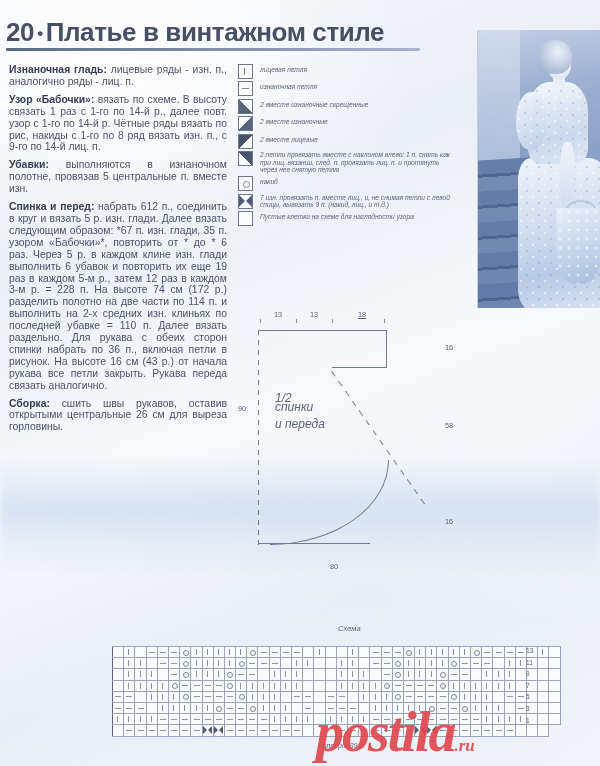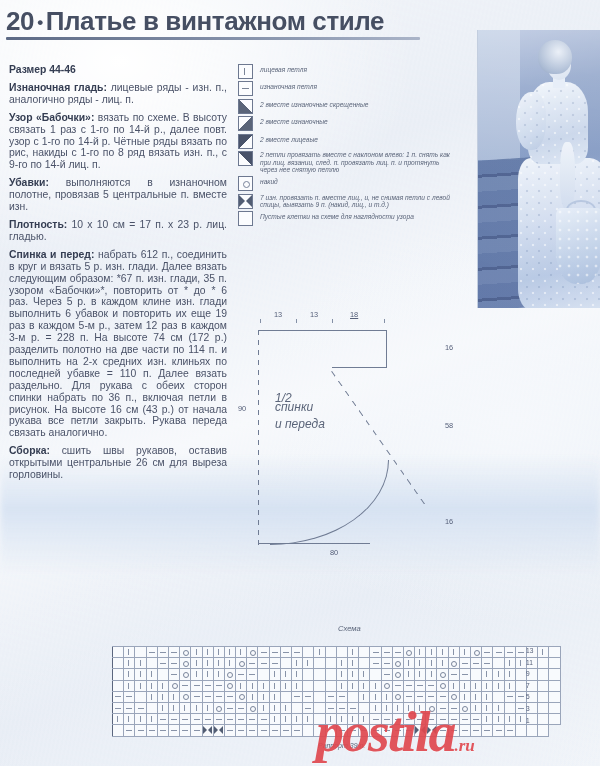--- a/index.html
+++ b/index.html
@@ -25,21 +25,21 @@
       repeating-linear-gradient(16deg, rgba(255,255,255,.35) 0 3px, rgba(205,217,234,.22) 3px 7px);
     mix-blend-mode:soft-light;
   }
   #wash{
     position:absolute;left:0;right:0;top:455px;height:120px;pointer-events:none;
     background:linear-gradient(180deg, rgba(220,231,244,0) 0%, rgba(206,221,240,.75) 45%, rgba(226,235,247,0) 100%);
     filter:blur(3px);
   }
 
   
-  #header{position:absolute;left:6px;top:8px;width:420px;}
+  #header{position:absolute;left:6px;top:19px;width:420px;}
   #title{
     font-family:"Liberation Sans",sans-serif;
     font-size:26px;font-weight:700;letter-spacing:-.4px;
     color:#464f63;white-space:nowrap;line-height:1.05;
   }
   #title .num{font-weight:700;}
   #title .dot{font-size:17px;vertical-align:middle;padding:0 3px;}
   #rule{
     margin-top:2px;height:3px;width:414px;
     background:linear-gradient(90deg,#5d6a85,#8f9bb3 70%,#aab4c8);
@@ -189,25 +189,23 @@
   <div id="wash"></div>
 
   <div id="header">
     <div id="title">
       <span class="num">20</span><span class="dot">•</span><span>Платье в винтажном стиле</span>
     </div>
     <div id="rule"></div>
   </div>
 
   <div id="textcol">
-    <p><b>Размер 44-46</b></p>
     <p><b>Изнаночная гладь:</b><span> лицевые ряды - изн. п., аналогично ряды - лиц. п.</span></p>
     <p><b>Узор «Бабочки»:</b><span> вязать по схеме. В высоту связать 1 раз с 1-го по 14-й р., далее повт. узор с 1-го по 14-й р. Чётные ряды вязать по рис, накиды с 1-го по 8 ряд вязать изн. п., с 9-го по 14-й лиц. п.</span></p>
     <p><b>Убавки:</b><span> выполняются в изнаночном полотне, провязав 5 центральные п. вместе изн.</span></p>
-    <p><b>Плотность:</b><span> 10 x 10 см = 17 п. x 23  р. лиц. гладью.</span></p>
     <p><b>Спинка и перед:</b><span> набрать 612 п., соединить в круг и вязать 5 р. изн. глади. Далее вязать следующим образом:  *67 п. изн. глади, 35 п. узором «Бабочки»*, повторить от * до * 6 раз. Через 5 р. в каждом клине изн. глади выполнить 6 убавок и повторить их еще 19 раз в каждом 5-м р., затем 12 раз в каждом 3-м р. = 228 п. На высоте 74 см (172 р.) разделить полотно на две части по 114 п. и выполнить на 2-х средних изн. клиньях по последней убавке = 110 п. Далее вязать раздельно. Для рукава с обеих сторон спинки набрать по 36 п., включая петли в рисунок. На высоте 16 см (43 р.) от начала рукава все петли закрыть. Рукава переда связать аналогично.</span></p>
     <p><b>Сборка:</b><span> сшить швы рукавов, оставив открытыми центральные 26 см для выреза горловины.</span></p>
   </div>
 
   <div id="legend">
       <div class="lg-row">
         <div class="lg-sym s-knit"></div>
         <div class="lg-txt">лицевая петля</div>
       </div>
       <div class="lg-row">
@@ -240,21 +238,21 @@
       </div>
       <div class="lg-row">
         <div class="lg-sym "></div>
         <div class="lg-txt">Пустые клетки на схеме для наглядности узора</div>
       </div>
     </div>
 
   <div id="schem">
     <div class="dimtop" style="left:24px;">13</div>
     <div class="dimtop" style="left:60px;">13</div>
-    <div class="dimtop" style="left:100px;text-decoration:underline;">18</div>
+    <div class="dimtop" style="left:108px;text-decoration:underline;">18</div>
 
     <div class="tick" style="left:10px;top:9px;"></div>
     <div class="tick" style="left:46px;top:9px;"></div>
     <div class="tick" style="left:82px;top:9px;"></div>
     <div class="tick" style="left:134px;top:9px;"></div>
 
     <div class="ln h" style="left:8px;top:20px;width:128px;"></div>
     <div class="ln v" style="left:136px;top:20px;height:37px;"></div>
     <div class="ln h" style="left:82px;top:57px;width:55px;"></div>
     <div class="dash-v" style="left:8px;top:20px;height:215px;"></div>
@@ -267,21 +265,21 @@
     <div class="slabel" style="left:25px;top:84px;">1/2</div>
     <div class="slabel" style="left:25px;top:93px;">спинки</div>
     <div class="slabel" style="left:25px;top:110px;">и переда</div>
 
     <div class="dimside" style="left:-12px;top:94px;">90</div>
 
     <div class="dimside" style="left:195px;top:33px;">16</div>
     <div class="dimside" style="left:195px;top:111px;">58</div>
     <div class="dimside" style="left:195px;top:207px;">16</div>
 
-    <div class="dimside" style="left:80px;top:238px;text-align:right;">80</div>
+    <div class="dimside" style="left:80px;top:252px;text-align:right;">80</div>
   </div>
 
   <div id="schemaCap">Схема</div>
   <div id="chartwrap">
     <table id="chart">
         <tbody>
           <tr>
             <td class=" thick"></td>
             <td class="c-k"></td>
             <td class="c-bl"></td>

